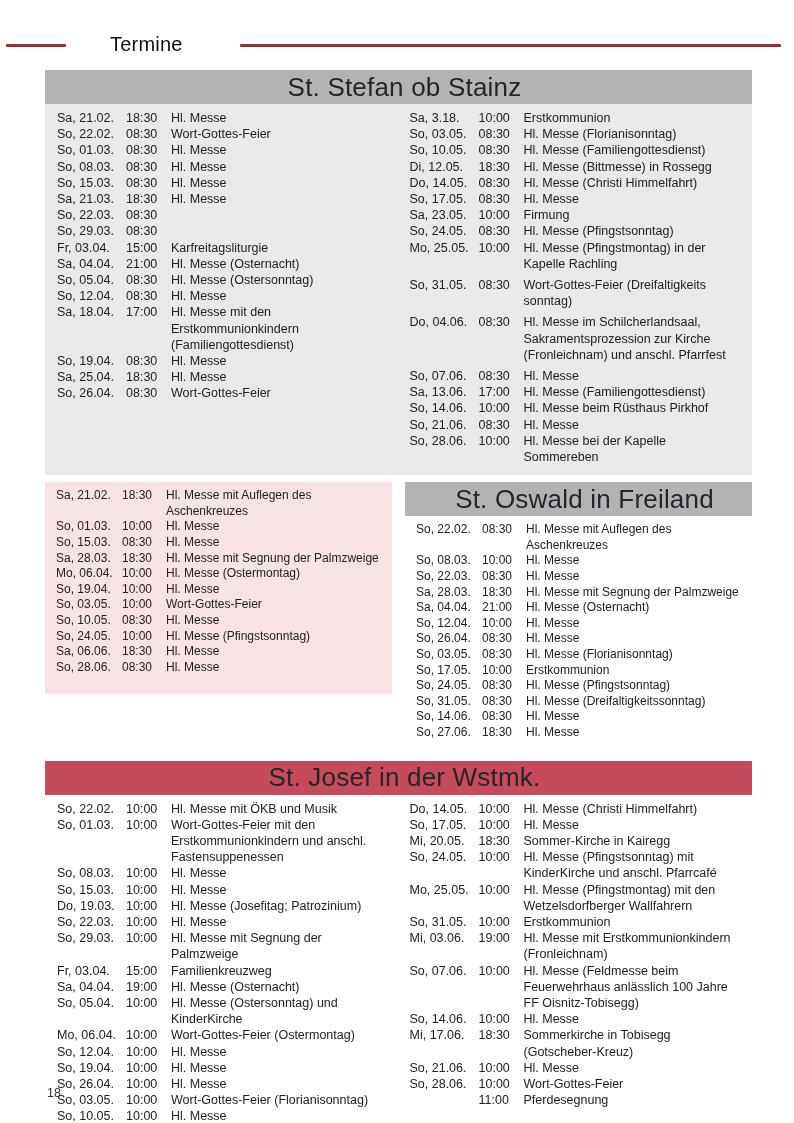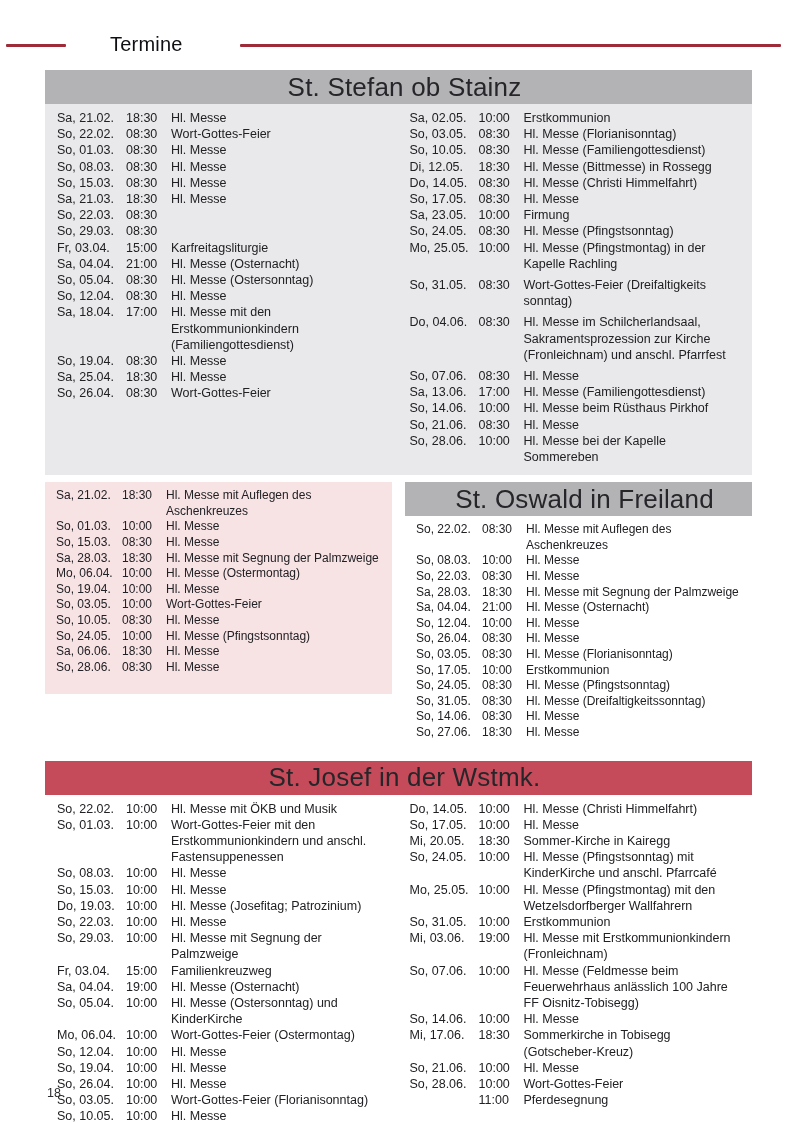--- a/index.html
+++ b/index.html
@@ -136,21 +136,21 @@
             <span class="cell-text">Hl. Messe</span>
           </div>
           <div class="row">
             <span class="cell-date">So, 26.04.</span>
             <span class="cell-time">08:30</span>
             <span class="cell-text">Wort-Gottes-Feier</span>
           </div>
         </div>
       <div class="col">
           <div class="row">
-            <span class="cell-date">Sa, 02.05.</span>
+            <span class="cell-date">Sa, 3.18.</span>
             <span class="cell-time">10:00</span>
             <span class="cell-text">Erstkommunion</span>
           </div>
           <div class="row">
             <span class="cell-date">So, 03.05.</span>
             <span class="cell-time">08:30</span>
             <span class="cell-text">Hl. Messe (Florianisonntag)</span>
           </div>
           <div class="row">
             <span class="cell-date">So, 10.05.</span>

